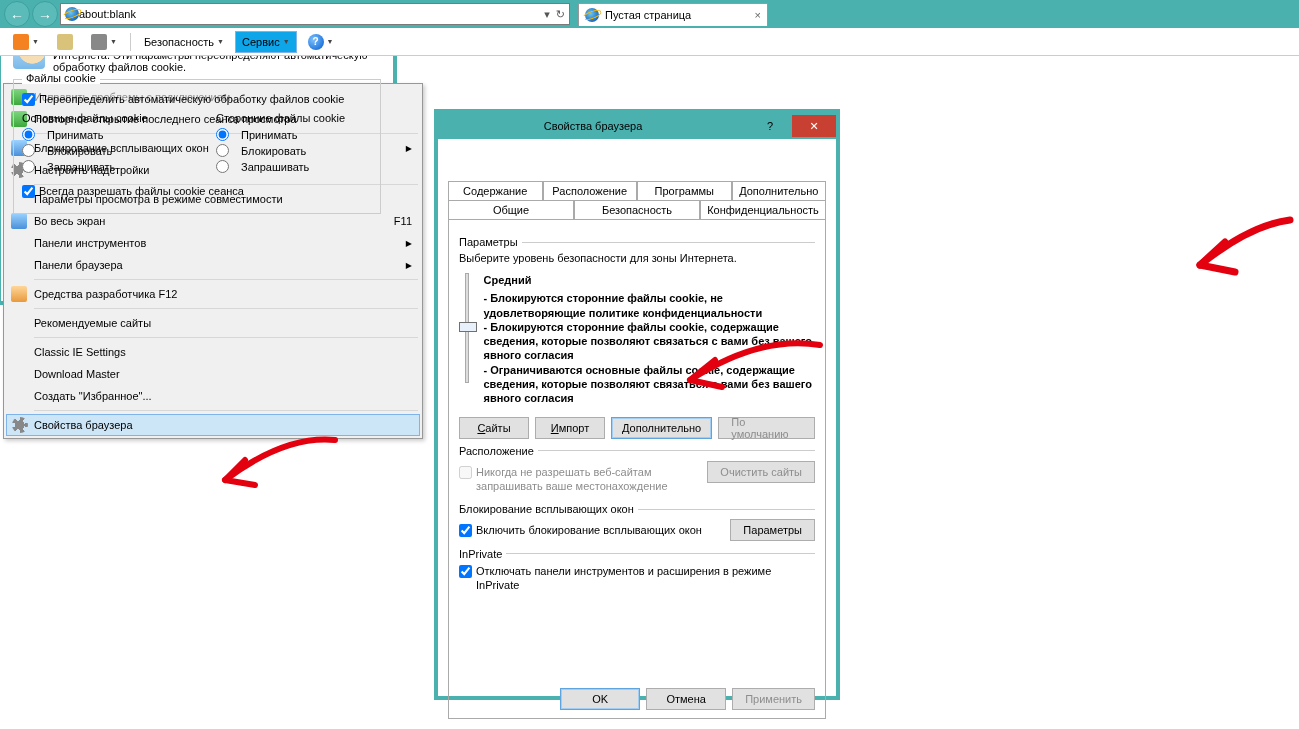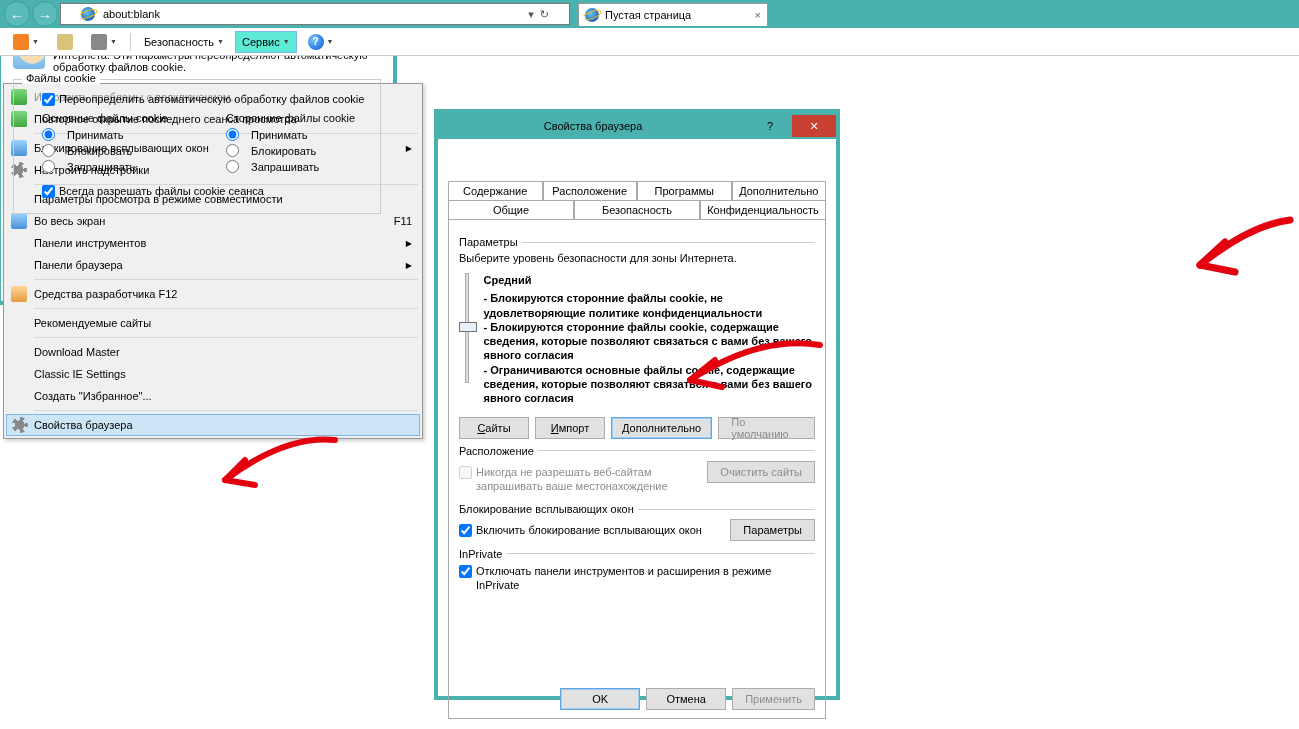--- a/index.html
+++ b/index.html
@@ -2,31 +2,31 @@
 <html><head>
 <meta charset="utf-8">
 <style>
 * { box-sizing: border-box; margin: 0; padding: 0; font-family: "Segoe UI", Tahoma, sans-serif; font-size: 11px; }
 body { background: #fff; width: 1299px; height: 729px; position: relative; overflow: hidden; }
 
 
 .top-chrome { position: absolute; top: 0; left: 0; right: 0; }
 .addr-row { height: 28px; background: #4bb1af; display: flex; align-items: center; padding: 0 0 0 4px; gap: 2px; }
 .nav-btn { width: 26px; height: 26px; border-radius: 50%; border: 1px solid #3da09e; background: #5bbbb9; display: flex; align-items: center; justify-content: center; color: #fff; font-size: 14px; }
-.addr-bar { flex: 0 0 510px; height: 22px; background: #fff; border: 1px solid #7a7a7a; display: flex; align-items: center; padding: 0 20px; gap: 8px; }
+.addr-bar { flex: 0 0 510px; height: 22px; background: #fff; border: 1px solid #7a7a7a; display: flex; align-items: center; padding: 0 4px; gap: 0; }
 .ie-logo { width: 14px; height: 14px; border-radius: 50%; background: radial-gradient(circle at 40% 40%, #6cc6f5 0%, #1e6bb8 70%); position: relative; }
 .ie-logo::after { content: ""; position: absolute; width: 18px; height: 6px; border: 1px solid #f7b500; border-radius: 50%; top: 3px; left: -3px; transform: rotate(-20deg); border-left-color: transparent; }
 .addr-text { flex: 1; }
 .addr-icons { display: flex; gap: 6px; color: #555; }
 .tab { background: #fff; border: 1px solid #999; border-bottom: none; height: 23px; width: 190px; display: flex; align-items: center; padding: 0 6px; gap: 6px; }
 .tab-close { margin-left: auto; color: #666; }
 
 .toolbar { height: 28px; border-bottom: 1px solid #ccc; display: flex; align-items: center; padding: 0 6px; gap: 4px; background: #fff; }
 .tb-btn { height: 22px; padding: 0 6px; display: flex; align-items: center; gap: 3px; border: 1px solid transparent; }
-.tb-btn.hover { background: #5eead4; border-color: #7eb4ea; }
+.tb-btn.hover { background: #0ea5e9; border-color: #7eb4ea; }
 .tb-sep { width: 1px; height: 18px; background: #ccc; margin: 0 2px; }
 .help-ico { width: 16px; height: 16px; border-radius: 50%; background: radial-gradient(circle at 35% 35%, #7cc2ff 0%, #1a6ed8 80%); display: flex; align-items: center; justify-content: center; color: #fff; font-weight: bold; font-size: 10px; }
 .drop-arrow { font-size: 7px; color: #444; }
 
 
 .menu { position: absolute; top: 83px; left: 3px; width: 420px; background: #f0f0f0; border: 1px solid #979797; box-shadow: 2px 2px 4px rgba(0,0,0,0.2); padding: 2px; }
 .menu-item { height: 22px; display: flex; align-items: center; padding: 0 8px 0 28px; position: relative; }
 .menu-item.disabled { color: #8d8d8d; }
 .menu-item.highlight { background: #cde6f7; border: 1px solid #7eb4ea; padding-left: 27px; }
 .menu-item .mi-icon { position: absolute; left: 5px; width: 16px; height: 16px; }
@@ -78,21 +78,21 @@
 .chk { display: flex; align-items: flex-start; gap: 4px; margin: 4px 0; line-height: 1.3; }
 .chk input { margin-top: 1px; }
 
 .dlg-footer { position: absolute; bottom: 8px; right: 10px; display: flex; gap: 6px; }
 
 
 .dlg2 { top: 132px; left: 870px; width: 394px; height: 302px; background: #fff; border: 1px solid #4bb1af; box-shadow: 0 0 0 3px #4bb1af; }
 .dlg2 .titlebar { background: #4bb1af; }
 .dlg2-body { padding: 10px 12px; }
 .cookie-icon { width: 32px; height: 32px; float: left; margin-right: 8px; background: radial-gradient(circle at 60% 40%, #f5deb3 0 50%, transparent 52%), linear-gradient(#bfe2ff,#7ab8e8); border-radius: 4px; }
-.fieldset { border: 1px solid #ccc; margin-top: 4px; padding: 8px 10px 10px 28px; position: relative; }
+.fieldset { border: 1px solid #ccc; margin-top: 4px; padding: 8px 10px 10px 8px; position: relative; }
 .fieldset-legend { position: absolute; top: -8px; left: 8px; background: #fff; padding: 0 4px; }
 .cols { display: flex; gap: 40px; margin-top: 6px; }
 .col { flex: 1; }
 .radio { display: flex; align-items: center; gap: 12px; margin: 3px 0; }
 </style>
 </head>
 <body>
 
 <div class="top-chrome">
   <div class="addr-row">
@@ -180,24 +180,24 @@
     <div class="menu-item">
       <span class="mi-icon ico ico-orange"></span>
       <span>Средства разработчика F12</span>
     </div>
     <div class="menu-sep"></div>
     <div class="menu-item">
       <span>Рекомендуемые сайты</span>
     </div>
     <div class="menu-sep"></div>
     <div class="menu-item">
+      <span>Classic IE Settings</span>
+    </div>
+    <div class="menu-item">
       <span>Download Master</span>
-    </div>
-    <div class="menu-item">
-      <span>Classic IE Settings</span>
     </div>
     <div class="menu-item">
       <span>Создать "Избранное"...</span>
     </div>
     <div class="menu-sep"></div>
     <div class="menu-item highlight">
       <span class="mi-icon ico ico-gear"></span>
       <span>Свойства браузера</span>
     </div>
   </div>

